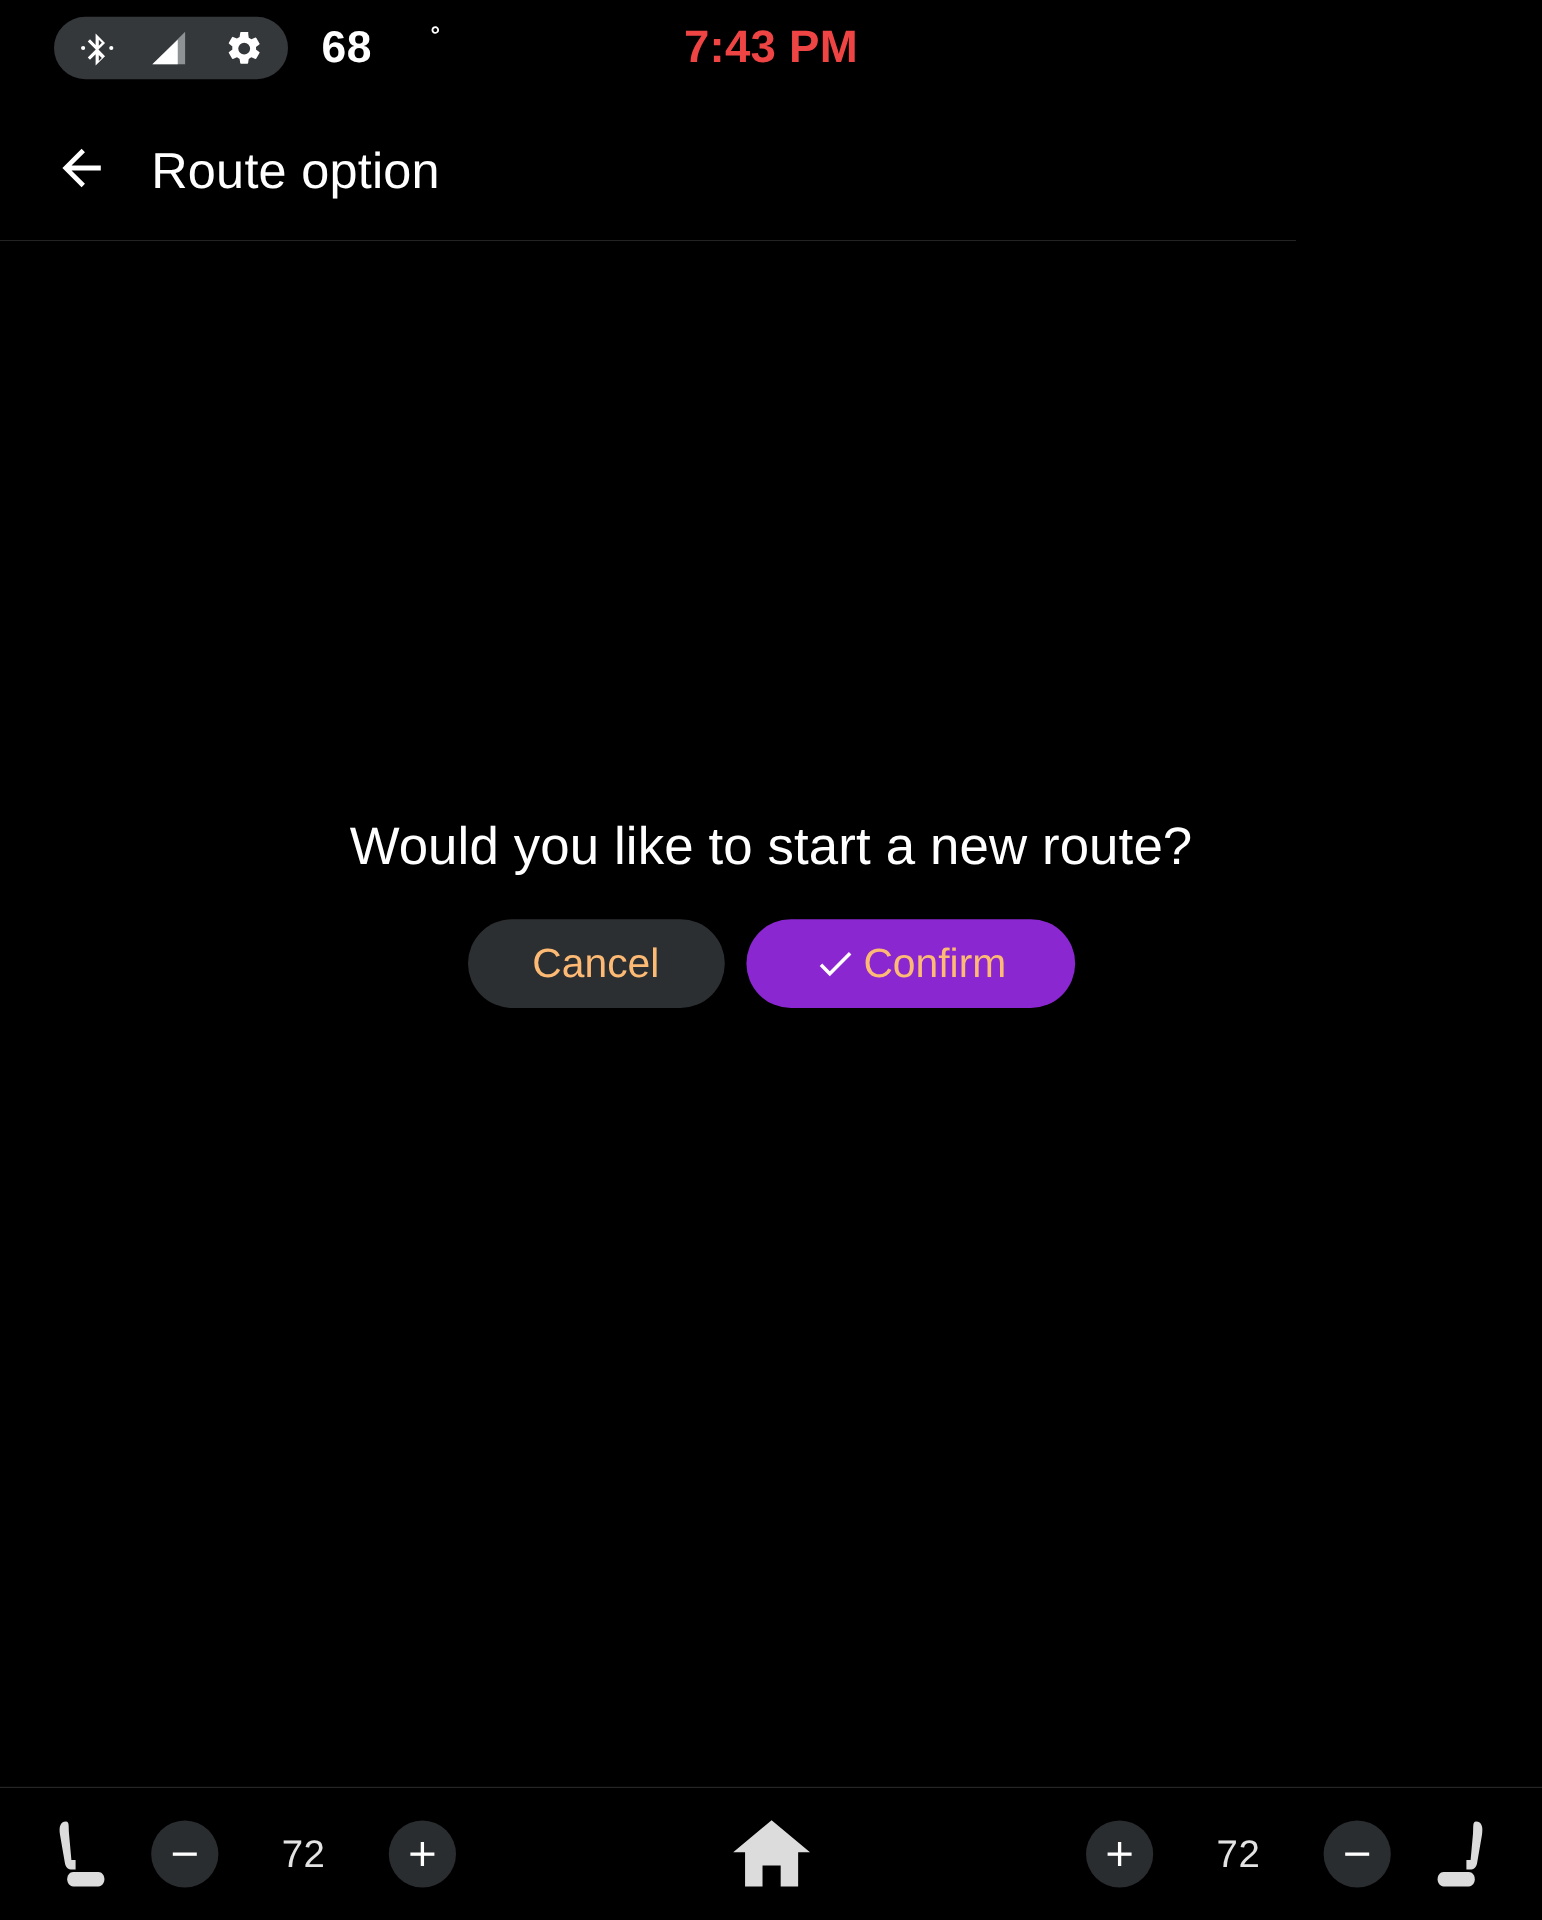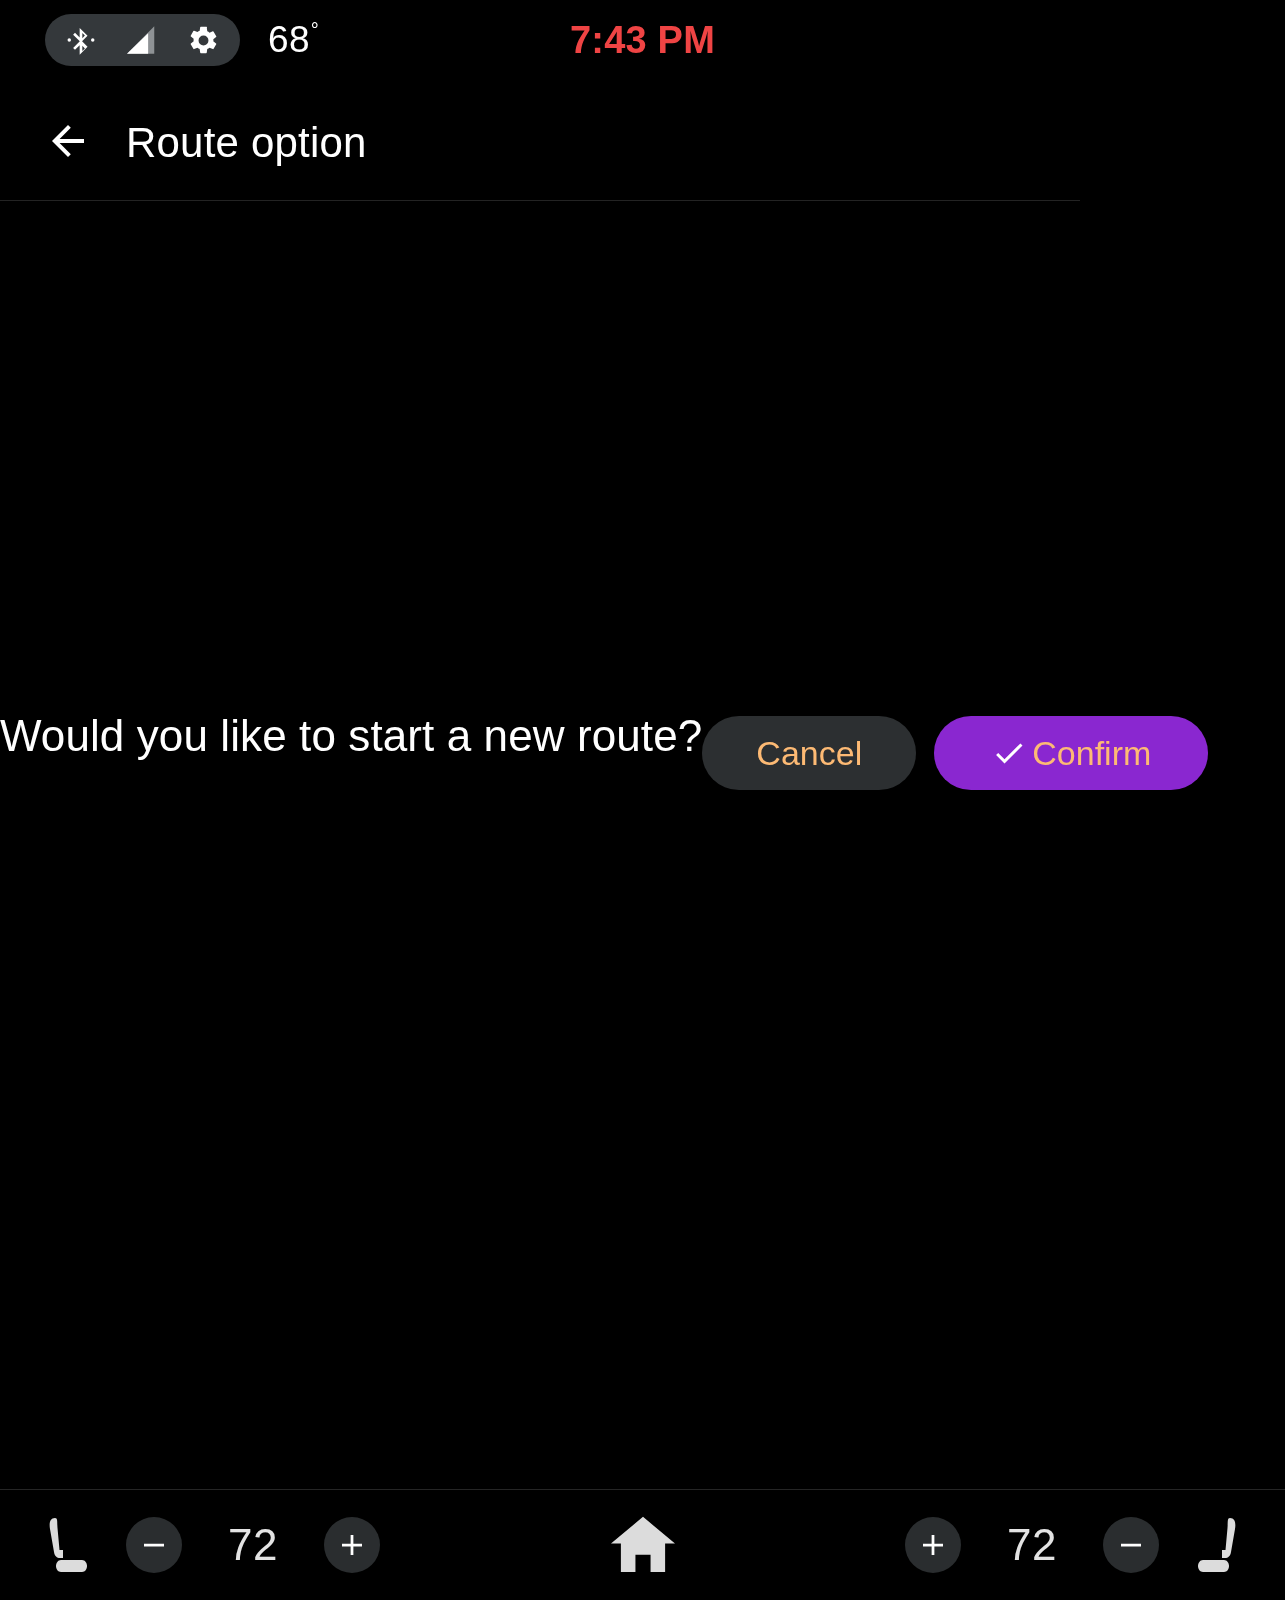--- a/index.html
+++ b/index.html
@@ -36,23 +36,24 @@
     box-sizing: border-box;
   }
   .pill-icon { display: flex; align-items: center; justify-content: center; }
   #temp-readout {
     position: absolute;
     left: 268px; top: 14px;
     height: 52px;
     display: flex;
     align-items: center;
     font-size: 37px;
-    font-weight: 400;
+    font-weight: 700;
     letter-spacing: 0.3px;
     color: #ffffff;
+    gap: 48px;
   }
   #temp-degree {
     font-size: 20px;
     vertical-align: super;
     line-height: 1;
     position: relative;
     top: -10px;
     left: 1px;
   }
   #status-clock {
@@ -101,21 +102,21 @@
     left: 0; top: 201px;
     width: 1285px; height: 1288px;
     background: #000000;
   }
   #route-dialog {
     position: absolute;
     left: 0;
     top: 480px;
     width: 1285px;
     display: flex;
-    flex-direction: row;
+    flex-direction: column;
     align-items: center;
   }
   #dialog-message {
     font-size: 44px;
     font-weight: 500;
     color: #ffffff;
     letter-spacing: 0.1px;
     text-align: center;
   }
   #dialog-actions {
@@ -169,21 +170,21 @@
   }
   .step-btn {
     width: 56px; height: 56px;
     border-radius: 50%;
     background: #2A2D2F;
     display: flex;
     align-items: center;
     justify-content: center;
   }
   .temp-value {
-    font-size: 44px;
+    font-size: 32px;
     font-weight: 400;
     color: #E3E3E3;
     min-width: 86px;
     text-align: center;
     letter-spacing: 0.5px;
   }
   #home-button {
     position: absolute;
     left: 0; top: 0;
     width: 1285px; height: 110px;

